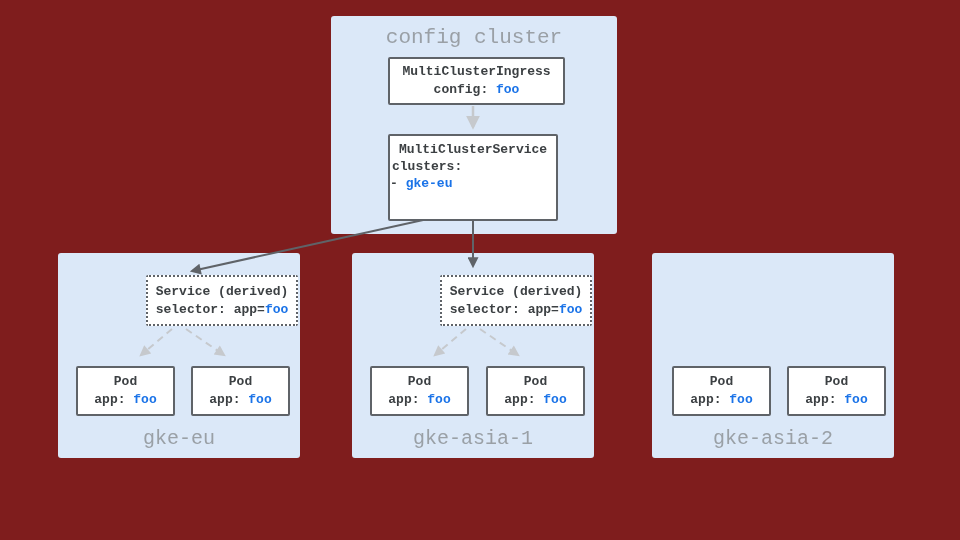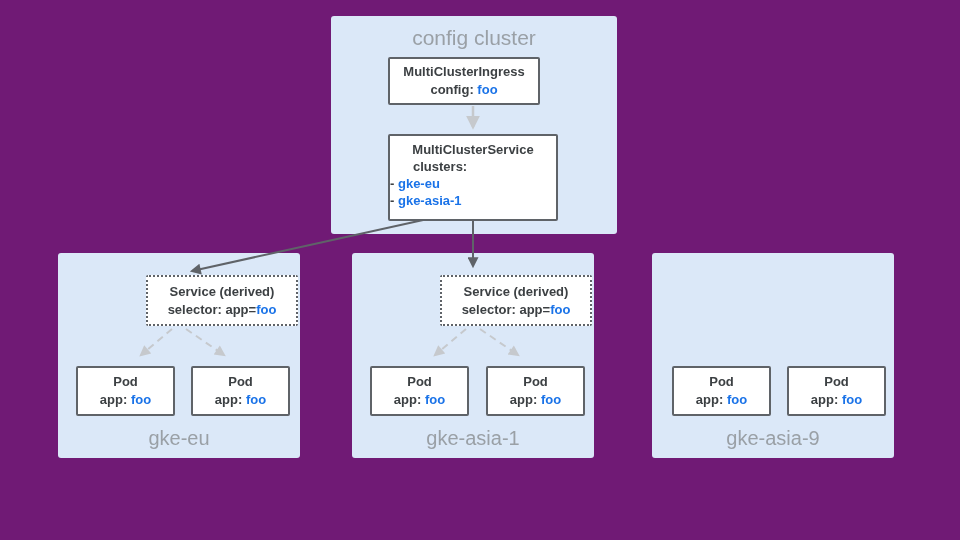--- a/index.html
+++ b/index.html
@@ -1,49 +1,49 @@
 <!DOCTYPE html>
 <html><head>
 <meta charset="utf-8">
 <style>
   html,body{margin:0;padding:0;background:#ffffff;}
   .stage{
-    position:relative;width:960px;height:540px;background:#701a75;overflow:hidden;
-    font-family:Liberation Sans, sans-serif;
+    position:relative;width:960px;height:540px;background:#7f1d1d;overflow:hidden;
+    font-family:Liberation Mono, monospace;
   }
   .panel{position:absolute;background:#dbe8f8;border-radius:3px;}
   .panel-title{
     position:absolute;left:0;right:0;text-align:center;
     color:#9aa0a6;font-size:21px;font-weight:400;
   }
   .cluster-label{
     position:absolute;left:0;right:0;text-align:center;
     color:#9aa0a6;font-size:20px;font-weight:400;
   }
   .node{
     position:absolute;background:#ffffff;border:2px solid #5f6368;border-radius:2px;
     box-sizing:border-box;color:#3c4043;font-size:13px;font-weight:700;
   }
   .node.centered{display:flex;flex-direction:column;align-items:center;justify-content:center;}
   .node .line{line-height:18px;white-space:nowrap;}
   .node.mcs{padding-top:5px;}
   .node.mcs .line{line-height:17px;}
   .node.mcs .t-center{text-align:center;}
-  .node.mcs .t-left{text-align:left;padding-left:23px;}
+  .node.mcs .t-left{text-align:left;padding-left:2px;}
   .node.mcs .t-indent{text-align:left;}
   .node.dotted{border:2px dotted #5f6368;margin-left:43px;}
   .blue{color:#1a73e8;}
   .arrows{position:absolute;left:0;top:0;z-index:5;pointer-events:none;}
   .panel{z-index:1;}
   .node{z-index:6;}
   .panel-title,.cluster-label{z-index:2;}
 
   
   #panel-config{left:331px;top:16px;width:286px;height:218px;}
-  #node-mci{left:388px;top:57px;width:152px;height:48px;}
+  #node-mci{left:388px;top:57px;width:177px;height:48px;}
   #node-mcs{left:388px;top:134px;width:170px;height:87px;}
 
   #panel-eu{left:58px;top:253px;width:242px;height:205px;}
   #panel-asia1{left:352px;top:253px;width:242px;height:205px;}
   #panel-asia2{left:652px;top:253px;width:242px;height:205px;}
 
   #svc-eu{left:103px;top:275px;width:152px;height:51px;}
   #svc-asia1{left:397px;top:275px;width:152px;height:51px;}
 
   #pod-eu-1{left:76px;top:366px;width:99px;height:50px;}
@@ -60,21 +60,21 @@
 
   <div class="panel" id="panel-config"></div>
   <div class="panel-title" style="left:331px;width:286px;right:auto;top:26px;">config cluster</div>
 
   <div class="panel" id="panel-eu"></div>
   <div class="panel" id="panel-asia1"></div>
   <div class="panel" id="panel-asia2"></div>
 
   <div class="cluster-label" style="left:58px;width:242px;right:auto;top:427px;">gke-eu</div>
   <div class="cluster-label" style="left:352px;width:242px;right:auto;top:427px;">gke-asia-1</div>
-  <div class="cluster-label" style="left:652px;width:242px;right:auto;top:427px;">gke-asia-9</div>
+  <div class="cluster-label" style="left:652px;width:242px;right:auto;top:427px;">gke-asia-2</div>
 
   <svg class="arrows" width="960" height="540" viewBox="0 0 960 540">
     <defs>
       <marker id="mDark" viewBox="0 0 10 10" refX="8" refY="5" markerWidth="6.5" markerHeight="5.5" orient="auto">
         <path d="M0,0 L10,5 L0,10 z" fill="#5f6368"></path>
       </marker>
       <marker id="mLight" viewBox="0 0 10 10" refX="8" refY="5" markerWidth="6.5" markerHeight="5.5" orient="auto">
         <path d="M0,0 L10,5 L0,10 z" fill="#c6c9cd"></path>
       </marker>
     </defs>
@@ -91,22 +91,20 @@
     <div class="line">MultiClusterIngress</div>
     <div class="line"><span>config:</span>
       <span class="blue">foo</span></div>
   </div>
 
   <div class="node mcs" id="node-mcs">
     <div class="line t-center">MultiClusterService</div>
     <div class="line t-left">clusters:</div>
     <div class="line t-indent"><span>-</span>
       <span class="blue">gke-eu</span></div>
-    <div class="line t-indent"><span>-</span>
-      <span class="blue">gke-asia-1</span></div>
   </div>
 
   <div class="node dotted centered" id="svc-eu">
     <div class="line">Service (derived)</div>
     <div class="line"><span>selector: app=</span><span class="blue">foo</span></div>
   </div>
 
   <div class="node dotted centered" id="svc-asia1">
     <div class="line">Service (derived)</div>
     <div class="line"><span>selector: app=</span><span class="blue">foo</span></div>

